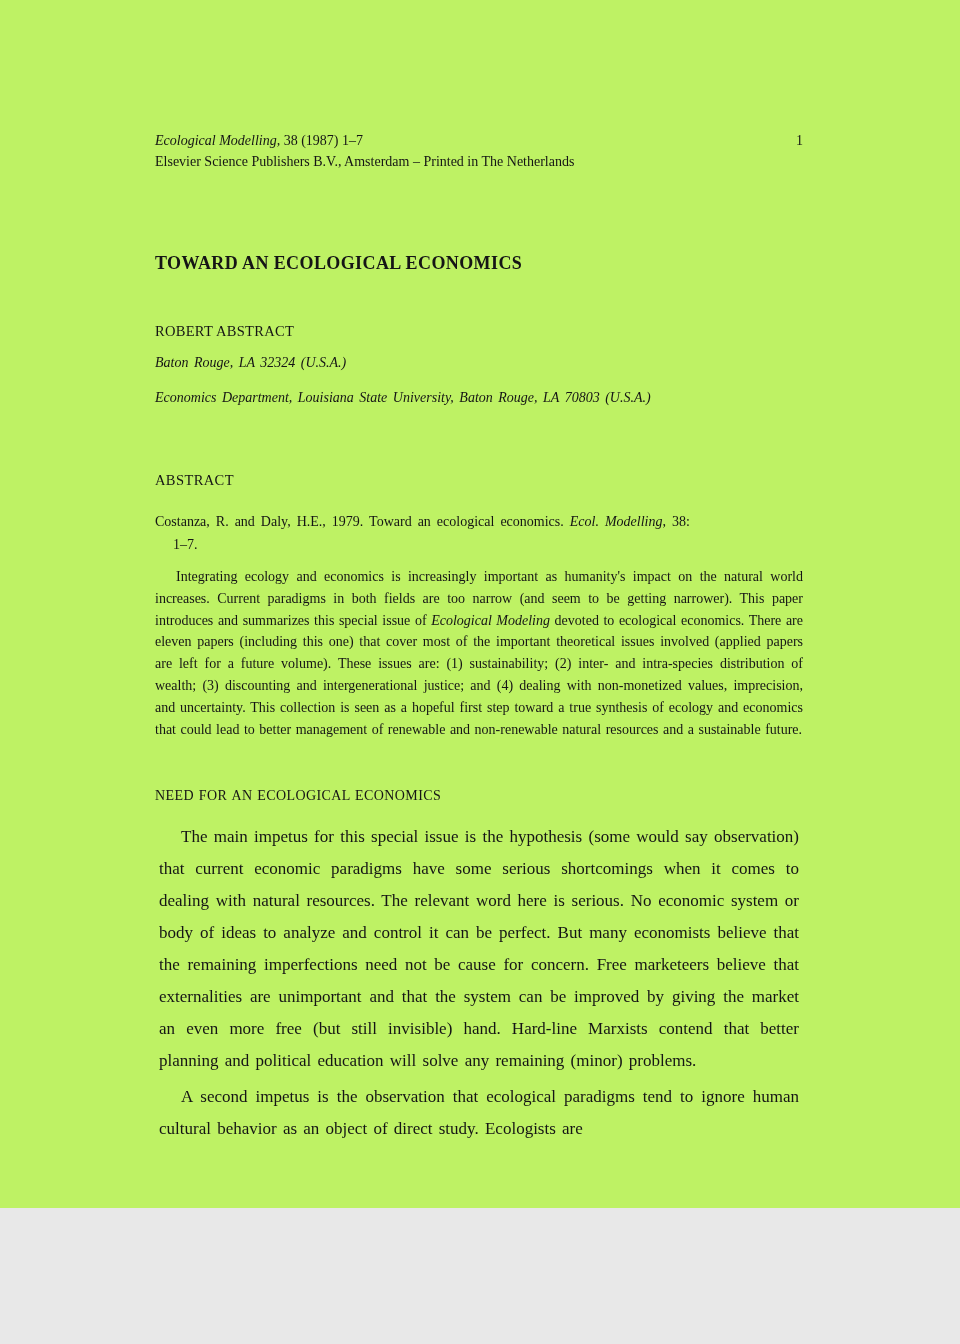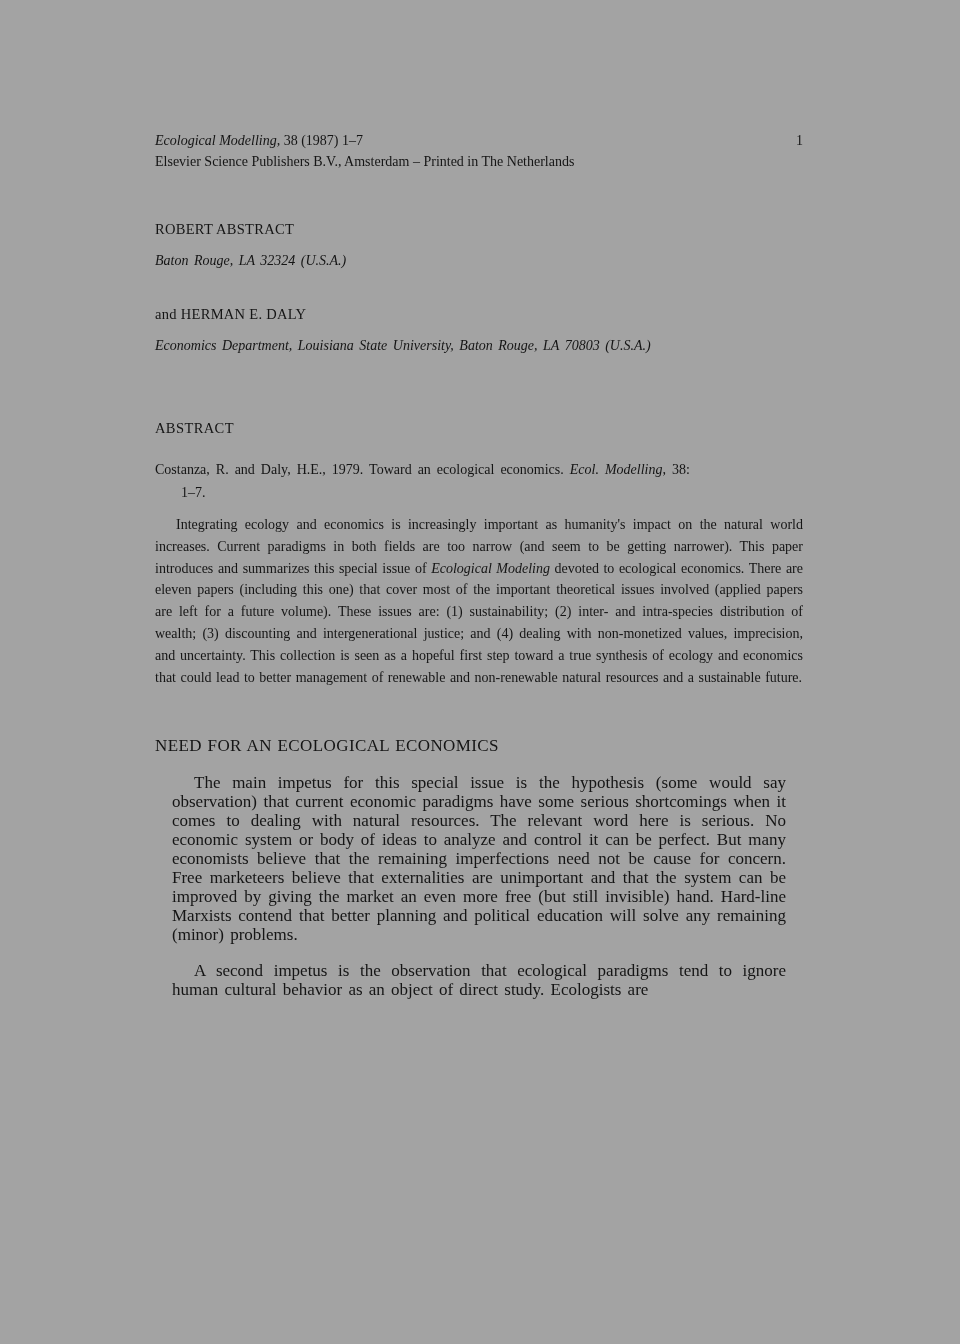--- a/index.html
+++ b/index.html
@@ -3,23 +3,23 @@
 <meta charset="utf-8">
 <style>
   html, body {
     margin: 0;
     padding: 0;
     background: #e8e8e8;
   }
   .page {
     position: relative;
     width: 960px;
-    height: 1344px;
+    height: 1208px;
     margin: 0 auto;
-    background: #a3a3a3;
+    background: #bef264;
     color: #151515;
     font-family: "Liberation Serif", "DejaVu Serif", serif;
     box-sizing: border-box;
     padding: 130px 157px 0 155px;
     overflow: hidden;
   }
   .running-head {
     display: flex;
     justify-content: space-between;
     align-items: flex-start;
@@ -57,66 +57,66 @@
     font-size: 14.5px;
     letter-spacing: 0.4px;
   }
   .abstract-citation {
     margin-top: 21px;
     font-size: 14px;
     line-height: 23px;
     word-spacing: 2.5px;
   }
   .abstract-citation .cit-italic { font-style: italic; }
-  .cit-line2 { display: block; margin-left: 26px; }
+  .cit-line2 { display: block; margin-left: 18px; }
   .abstract-body {
     margin: 10px 0 16px 0;
     font-size: 14px;
     line-height: 21.8px;
     text-align: justify;
     text-indent: 21px;
     word-spacing: 1px;
   }
   .abstract-body .abs-italic { font-style: italic; }
   .section-heading {
     margin-top: 48px;
-    font-size: 17px;
+    font-size: 14px;
     letter-spacing: 0.4px;
     word-spacing: 1px;
   }
   .body-paragraph {
-    margin: 17px;
+    margin: 4px;
     font-size: 17px;
-    line-height: 19px;
+    line-height: 32px;
     text-align: justify;
     text-indent: 22px;
     word-spacing: 2px;
   }
   .body-paragraph.first { margin-top: 17px; }
 </style>
 </head>
 <body>
 
 <div class="page">
 
   <div class="running-head">
     <span class="journal-ref">
       <span class="jname">Ecological Modelling,</span><span> 38 (1987) 1–7</span>
     </span>
     <span class="page-number">1</span>
   </div>
   <div class="publisher-line">Elsevier Science Publishers B.V., Amsterdam – Printed in The Netherlands</div>
 
+  <h1 class="article-title" style="margin-bottom:0;">TOWARD AN ECOLOGICAL ECONOMICS</h1>
 
   <div class="author-name">ROBERT ABSTRACT</div>
   <div class="author-affiliation">
     <span class="affil-line">Baton Rouge, LA 32324 (U.S.A.)</span>
   </div>
 
-  <div class="author-name second">and HERMAN E. DALY</div>
   <div class="author-affiliation">
     <span class="affil-line">Economics Department, Louisiana State University, Baton Rouge, LA 70803 (U.S.A.)</span>
   </div>
 
   <div class="abstract-heading">ABSTRACT</div>
 
   <div class="abstract-citation">
     <span>Costanza, R. and Daly, H.E., 1979. Toward an ecological economics. </span><span class="cit-italic">Ecol. Modelling</span><span>, 38:</span>
     <span class="cit-line2">1–7.</span>
   </div>

